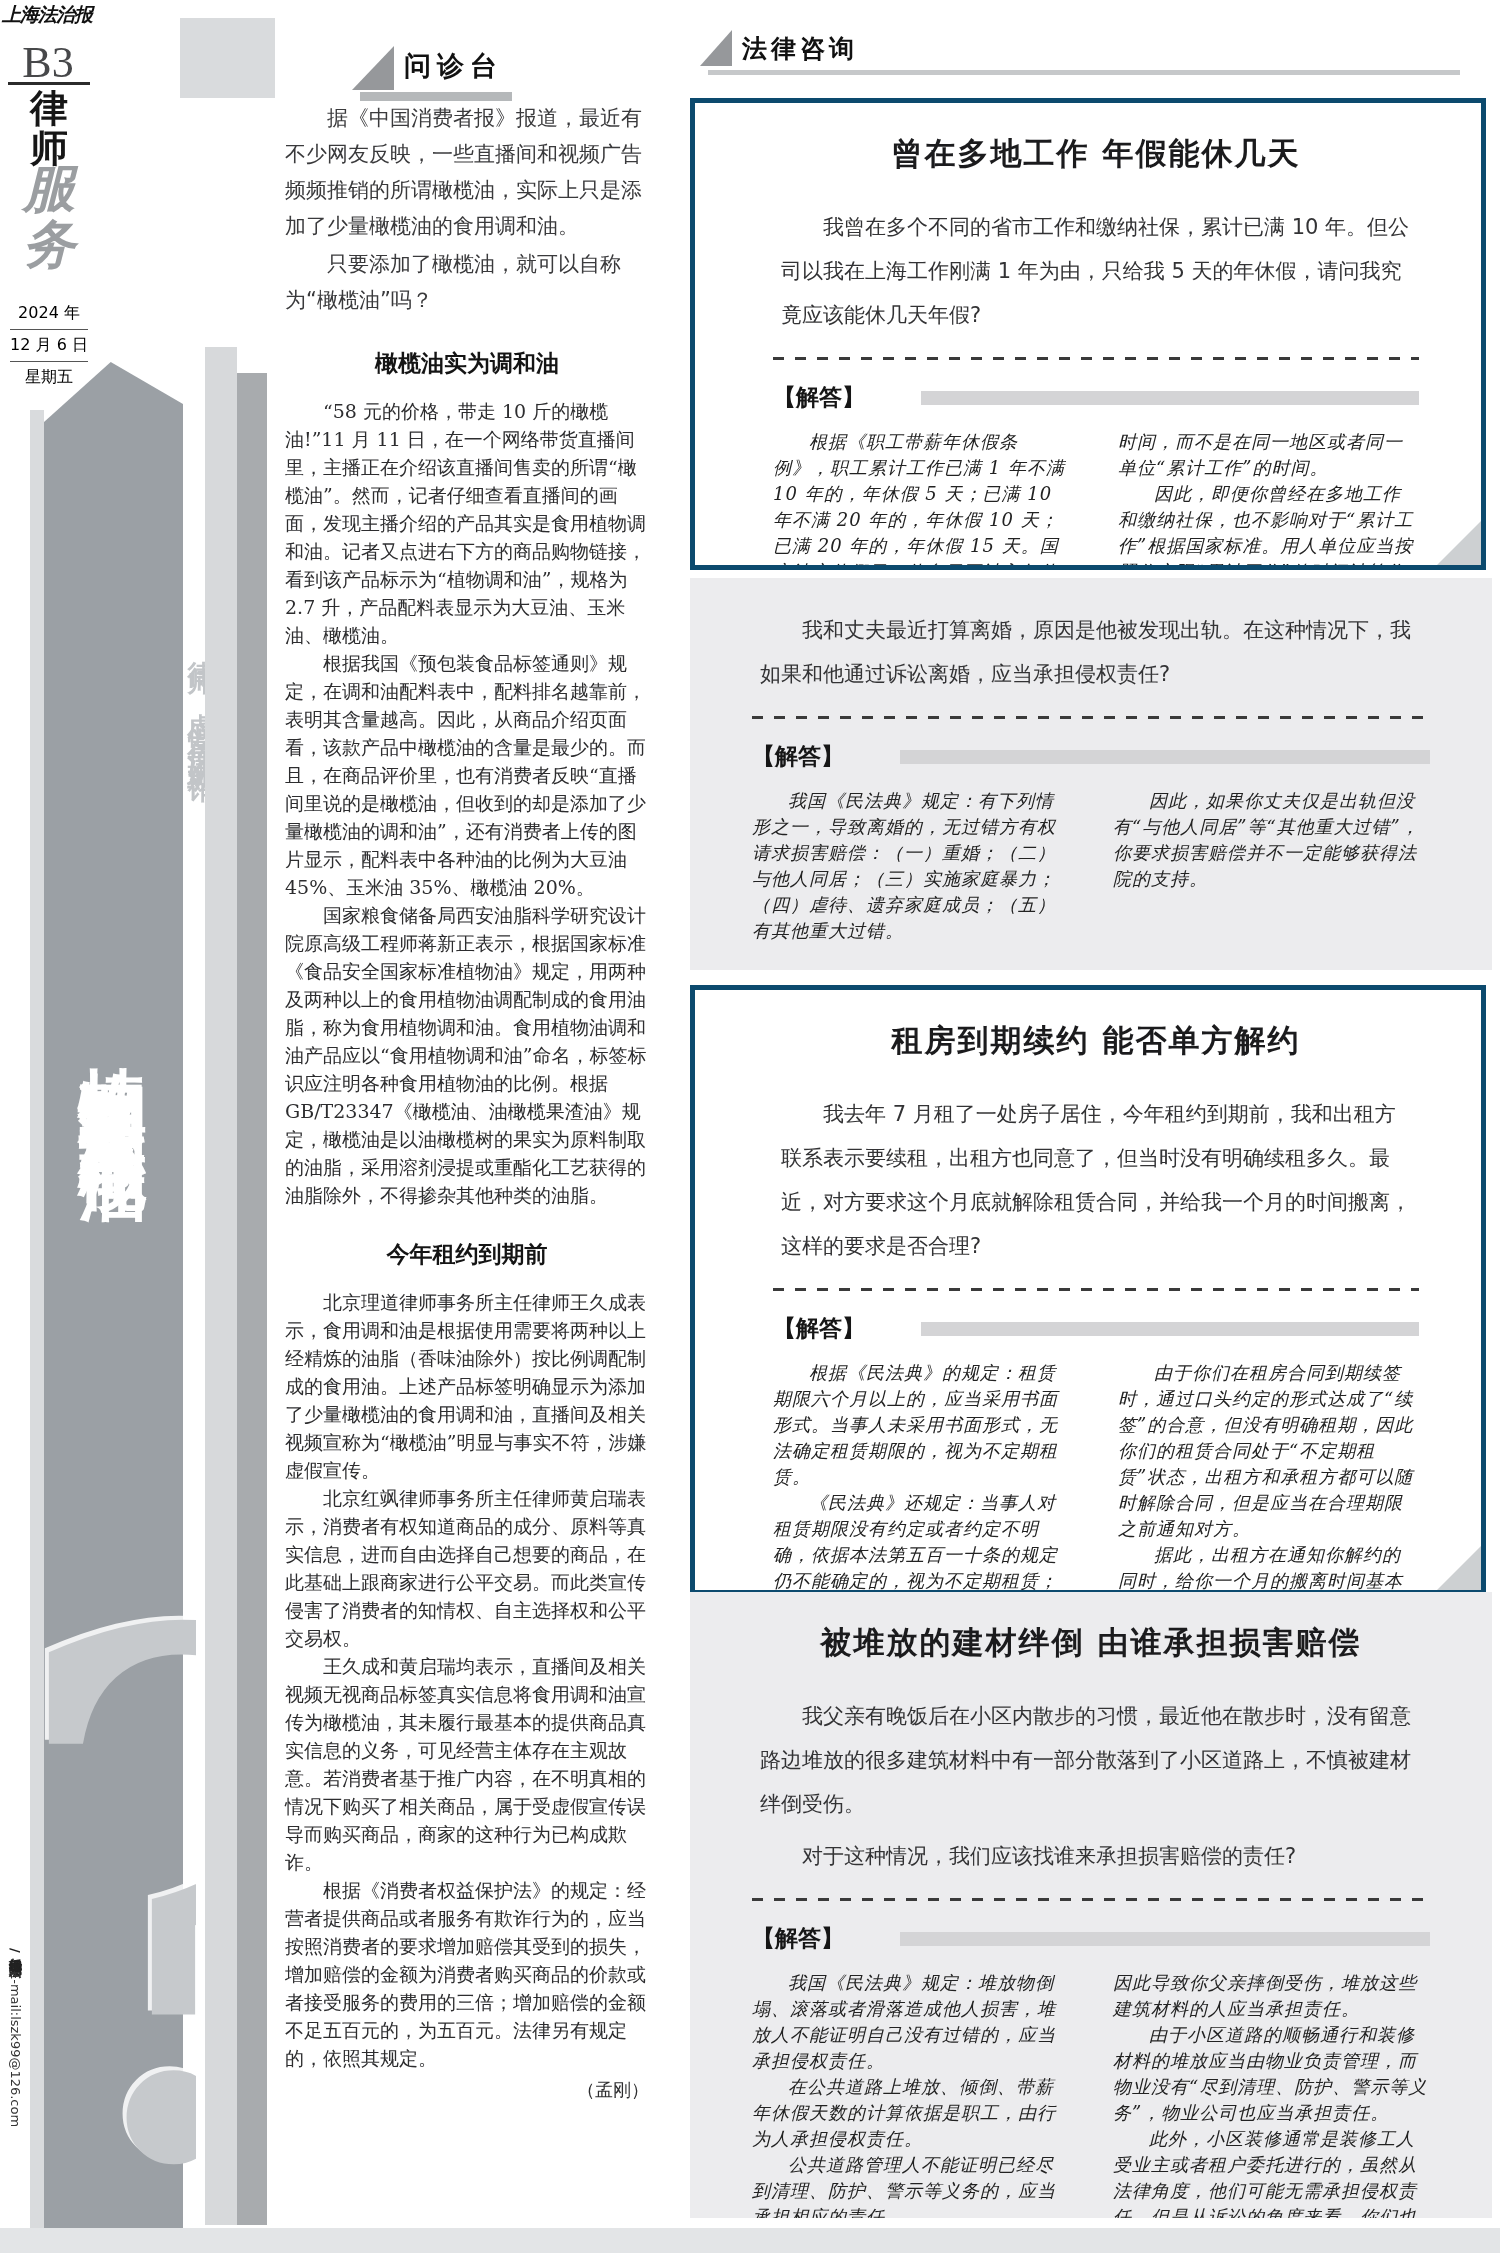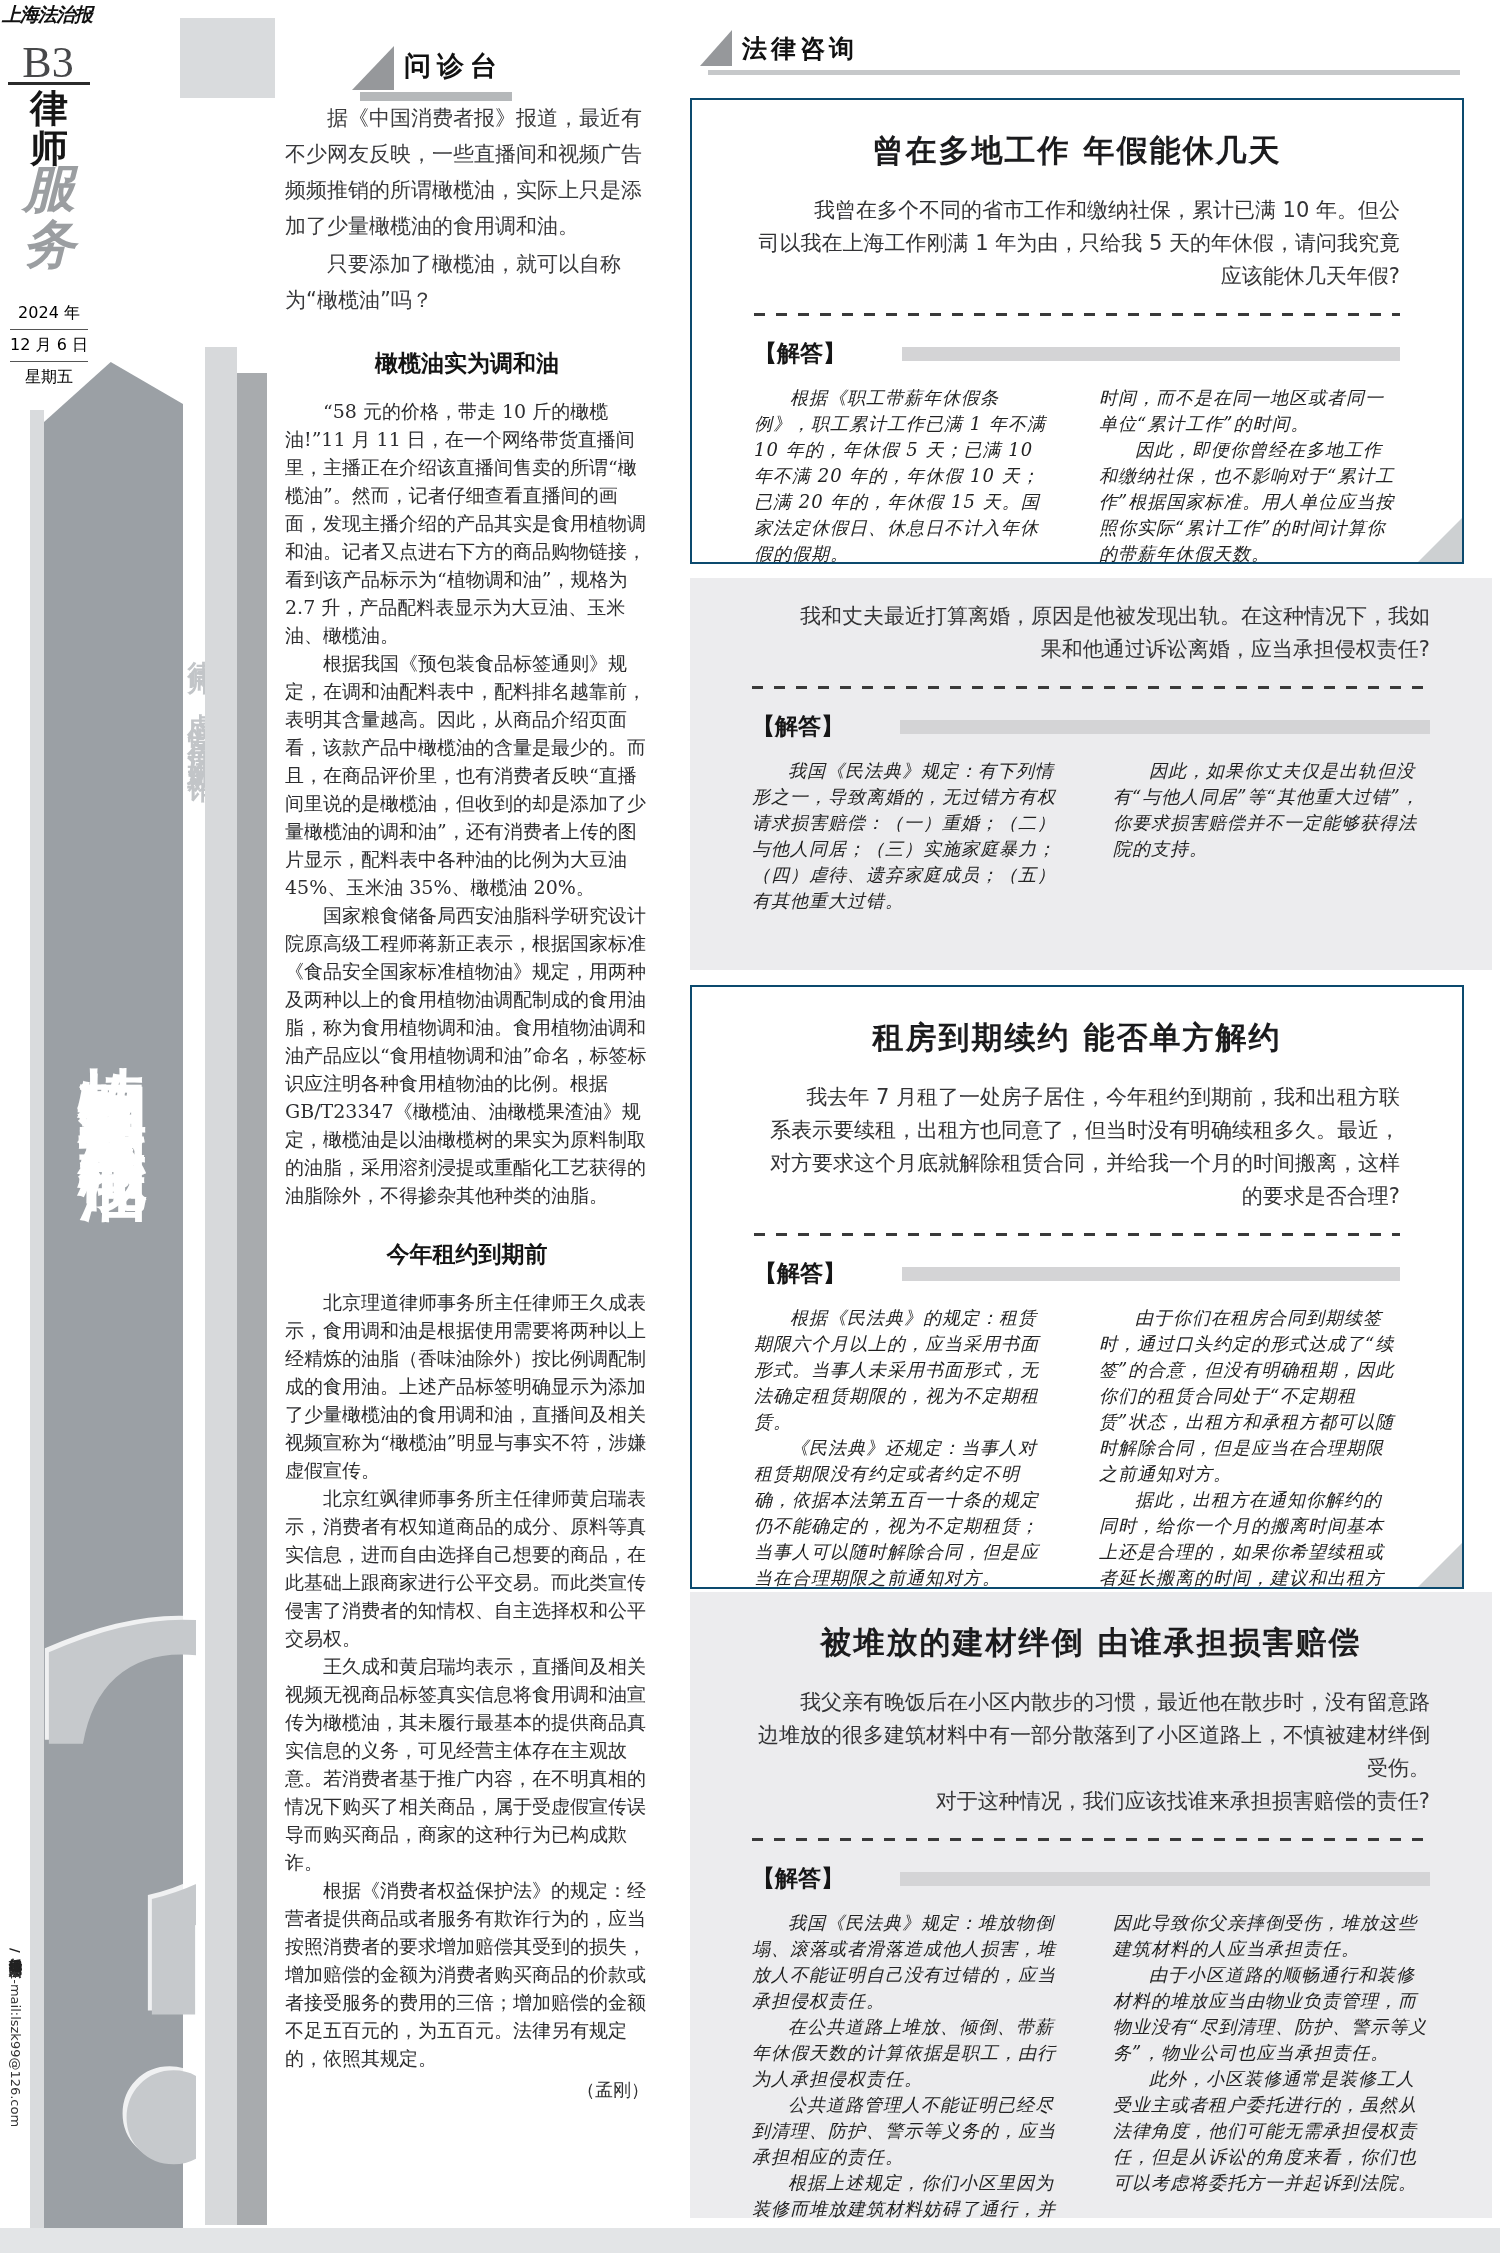--- a/index.html
+++ b/index.html
@@ -58,26 +58,26 @@
   
   .mid-col{position:absolute;left:285px;top:100px;width:364px;}
   .lead p{font-size:21px;line-height:36px;color:#3a3a3c;text-indent:2em;margin:0 0 2px 0;}
   .sec-head{font-size:23px;font-weight:bold;text-align:center;color:#141414;margin:30px 0 18px 0;}
   .bodytext p{font-family:"DejaVu Serif",serif;font-size:19px;line-height:28px;color:#2d2d2f;
     text-indent:2em;margin:0;}
   .byline{font-family:"DejaVu Serif",serif;font-size:18px;text-align:right;color:#2d2d2f;margin-top:6px;}
 
   
   .qa-box{position:absolute;left:690px;width:770px;overflow:hidden;}
-  .qa-box.white{background:#fff;border:2px solid #0c4a6e;}
+  .qa-box.white{background:#fff;border:5px solid #0c4a6e;padding-left:16px;}
   .qa-box.gray{background:#ececee;width:802px;border:none;}
   .qa-title{font-size:31px;font-weight:bold;text-align:center;color:#1b1b1d;
     letter-spacing:2px;padding-top:30px;}
   .qa-q{padding:22px 62px 0 62px;}
-  .qa-q p{font-size:21px;line-height:33px;color:#333335;text-indent:2em;margin:0;text-align:right;}
+  .qa-q p{font-size:21px;line-height:44px;color:#333335;text-indent:2em;margin:8px;}
   .qa-dash{margin:20px 62px 0 62px;height:3px;
     background:repeating-linear-gradient(90deg,#3a3a3a 0 11px,transparent 11px 22px);}
   .ans-head{display:flex;align-items:center;padding:22px 62px 0 62px;gap:44px;}
   .ans-label{font-size:23px;font-weight:bold;color:#161616;white-space:nowrap;}
   .ans-bar{flex:1;height:14px;background:#d4d4d6;margin-left:12px;}
   .qa-answer{padding:16px 62px 0 62px;columns:2;column-gap:44px;}
   .qa-answer p{font-family:"DejaVu Serif",serif;font-style:italic;font-size:18px;line-height:26px;
     letter-spacing:1px;color:#222;text-indent:2em;margin:0;}
   .curl{position:absolute;right:-1px;bottom:-1px;width:46px;height:46px;
     background:linear-gradient(to bottom right,#ffffff 49%,#cdd0d2 51%);}

